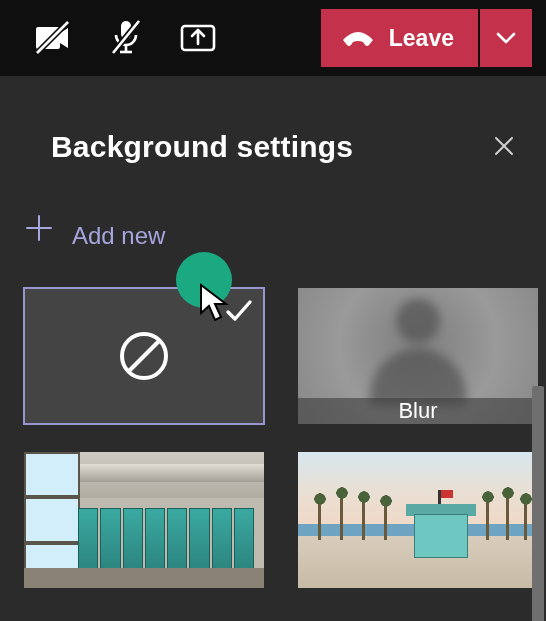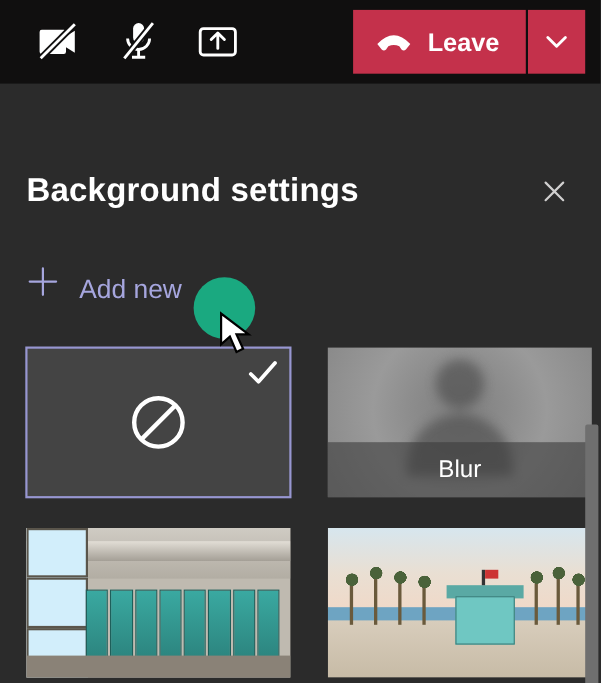--- a/index.html
+++ b/index.html
@@ -55,23 +55,24 @@
   }
 
   
   .panel {
     padding: 0 20px 0 24px;
     position: relative;
     height: calc(621px - 76px);
   }
   .panel-header {
     display: flex;
-    align-items: center;
+    align-items: flex-end;
     justify-content: space-between;
-    padding-top: 80px;
+    padding-top: 52px;
+    margin-left: 27px;
   }
   .panel-title {
     font-size: 30px;
     font-weight: 700;
     letter-spacing: 0.2px;
   }
   .close-btn {
     width: 36px;
     height: 36px;
     display: flex;
@@ -126,21 +127,21 @@
     transform: translate(-50%, -50%);
   }
   .tile-label {
     position: absolute;
     bottom: 0;
     left: 0;
     right: 0;
     text-align: center;
     font-size: 22px;
     font-weight: 500;
-    padding: 12px 0;
+    padding: 0 0;
     background: rgba(60,60,60,0.6);
   }
 
   
   .tile.blur {
     background: radial-gradient(circle at 50% 42%, #7e7e7e 0%, #8c8c8c 30%, #9a9a9a 55%, #878787 100%);
     overflow: hidden;
   }
   .blur-avatar {
     position: absolute;

